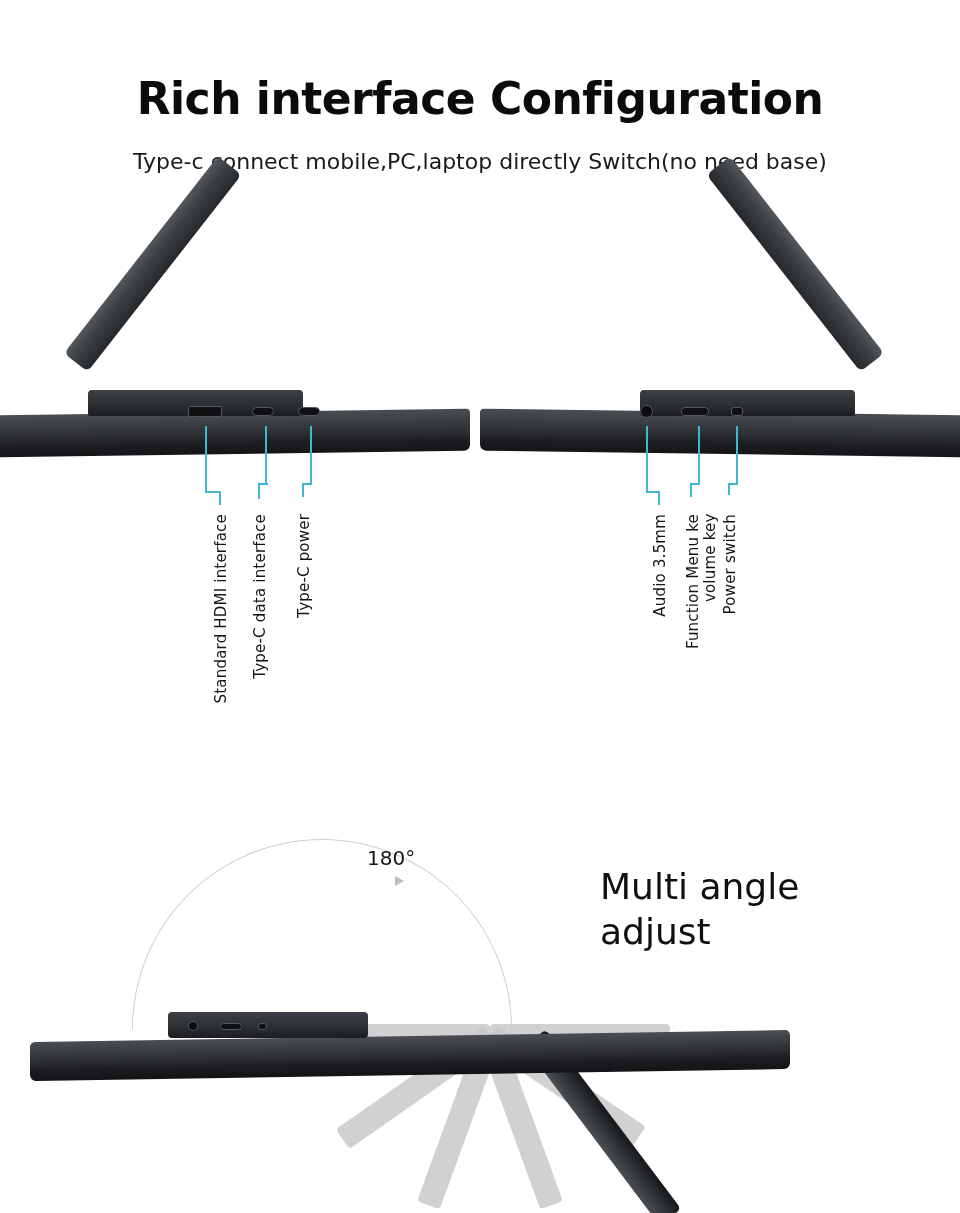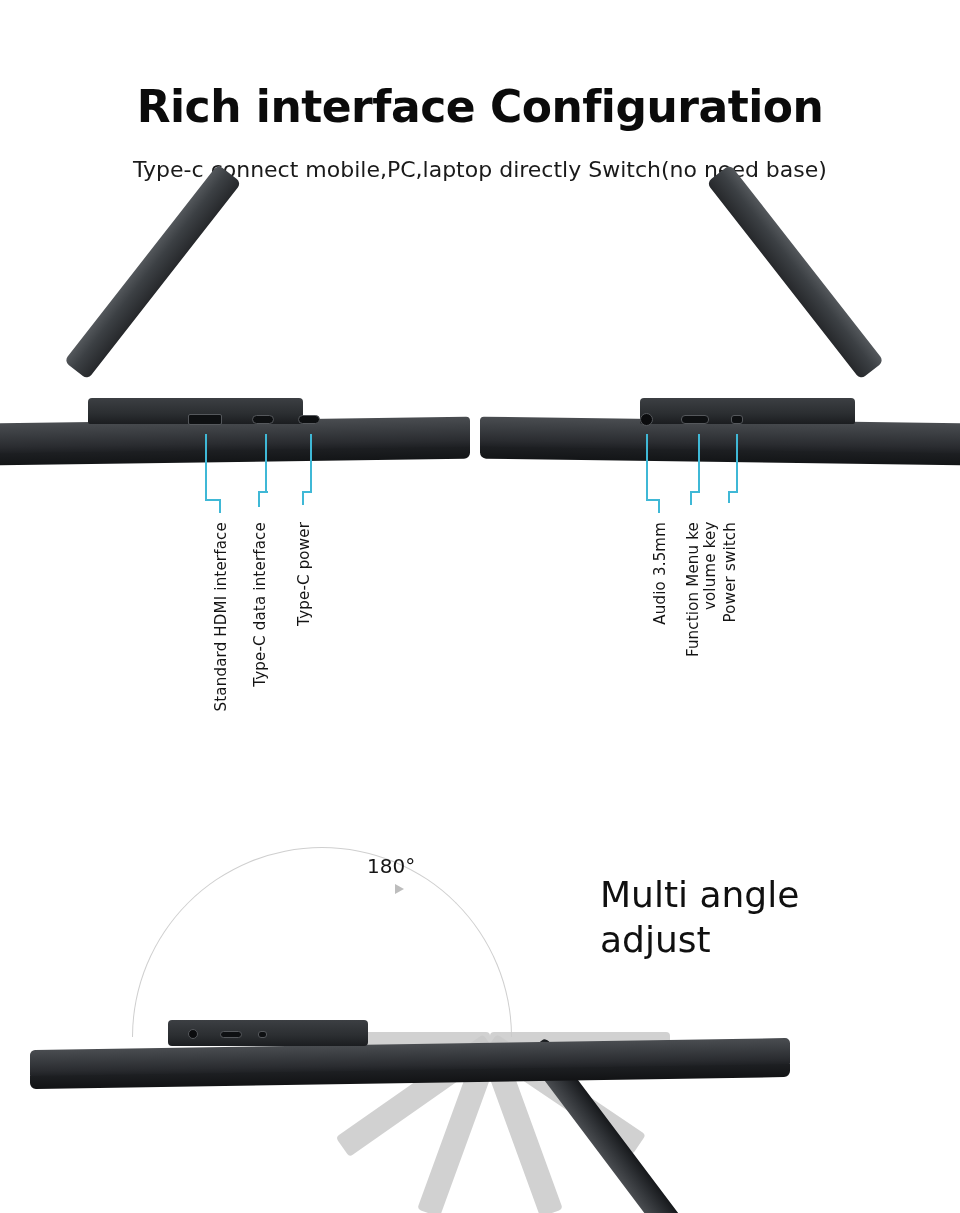--- a/index.html
+++ b/index.html
@@ -21,21 +21,21 @@
   .header {
     width: 100%;
     text-align: center;
     padding-top: 70px;
   }
   .title {
     font-size: 44px;
     font-weight: bold;
     letter-spacing: -0.5px;
     line-height: 1.15;
-    margin: 12px;
+    margin: 4px;
     color: #0b0b0b;
   }
   .subtitle {
     margin: 22px 0 0 0;
     font-size: 22px;
     line-height: 1.35;
     color: #1a1a1a;
     font-weight: 400;
   }
 

